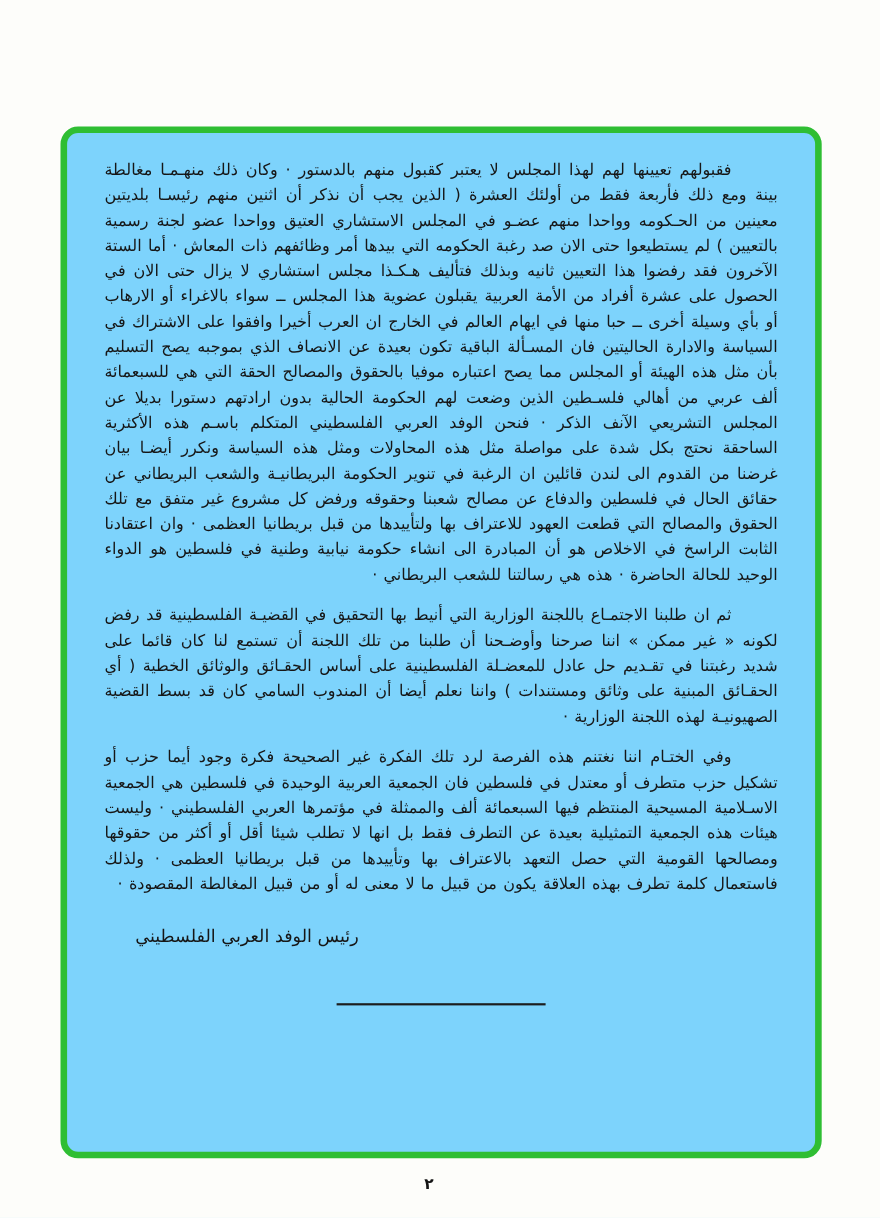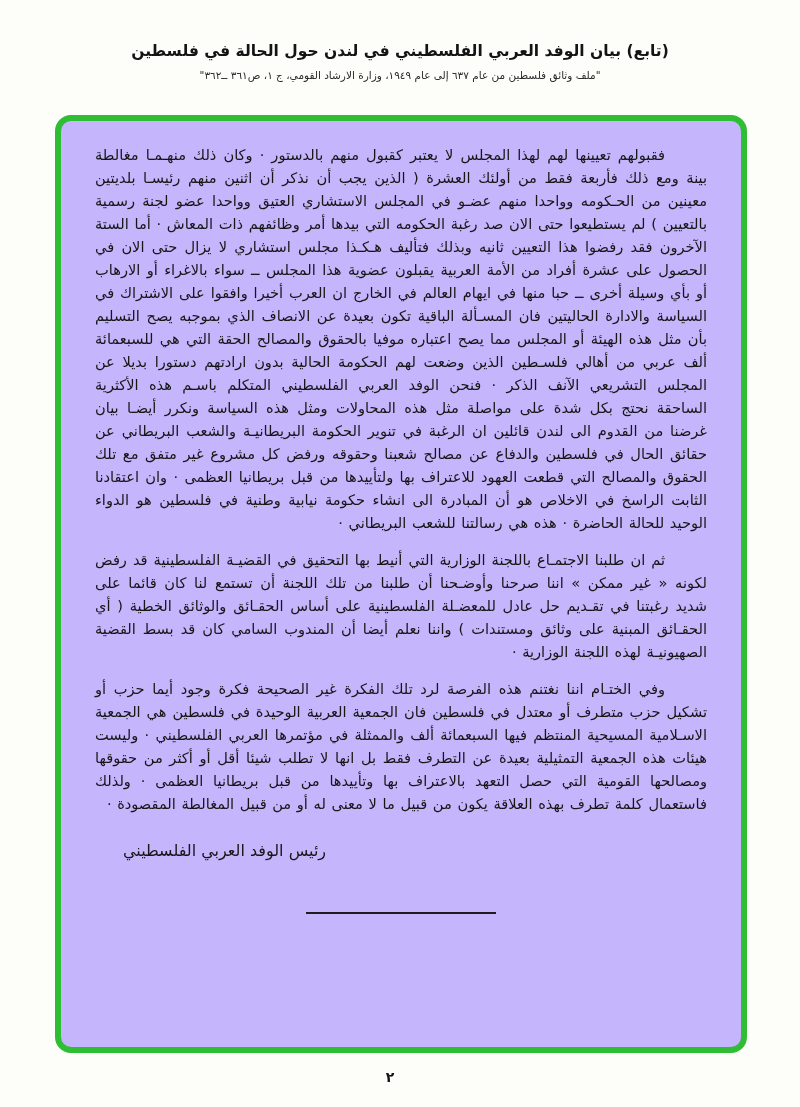--- a/index.html
+++ b/index.html
@@ -39,21 +39,21 @@
 
   
   .doc-frame {
     position: absolute;
     left: 55px;
     top: 115px;
     width: 692px;
     height: 938px;
     border: 6px solid #2fbe33;
     border-radius: 16px;
-    background: #c4b5fd;
+    background: #7dd3fc;
     padding: 22px 34px 0 34px;
   }
 
   
   .doc-body {
     direction: rtl;
     text-align: justify;
     font-size: 14.6px;
     line-height: 23px;
     color: #161616;
@@ -90,24 +90,20 @@
     font-size: 14px;
     font-weight: bold;
     color: #141414;
   }
 </style>
 </head>
 <body>
 
 <div class="page">
 
-  <div class="doc-header">
-    <div class="doc-title">(تابع) بيان الوفد العربي الفلسطيني في لندن حول الحالة في فلسطين</div>
-    <div class="doc-source">"ملف وثائق فلسطين من عام ٦٣٧ إلى عام ١٩٤٩، وزارة الارشاد القومي، ج ١، ص٣٦١ ــ٣٦٢"</div>
-  </div>
 
   <div class="doc-frame">
     <div class="doc-body">
       <p>فقبولهم تعيينها لهم لهذا المجلس لا يعتبر كقبول منهم بالدستور · وكان ذلك منهـمـا مغالطة بينة ومع ذلك فأربعة فقط من أولئك العشرة ( الذين يجب أن نذكر أن اثنين منهم رئيسـا بلديتين معينين من الحـكومه وواحدا منهم عضـو في المجلس الاستشاري العتيق وواحدا عضو لجنة رسمية بالتعيين ) لم يستطيعوا حتى الان صد رغبة الحكومه التي بيدها أمر وظائفهم ذات المعاش · أما الستة الآخرون فقد رفضوا هذا التعيين ثانيه وبذلك فتأليف هـكـذا مجلس استشاري لا يزال حتى الان في الحصول على عشرة أفراد من الأمة العربية يقبلون عضوية هذا المجلس ــ سواء بالاغراء أو الارهاب أو بأي وسيلة أخرى ــ حبا منها في ايهام العالم في الخارج ان العرب أخيرا وافقوا على الاشتراك في السياسة والادارة الحاليتين فان المسـألة الباقية تكون بعيدة عن الانصاف الذي بموجبه يصح التسليم بأن مثل هذه الهيئة أو المجلس مما يصح اعتباره موفيا بالحقوق والمصالح الحقة التي هي للسبعمائة ألف عربي من أهالي فلسـطين الذين وضعت لهم الحكومة الحالية بدون ارادتهم دستورا بديلا عن المجلس التشريعي الآنف الذكر · فنحن الوفد العربي الفلسطيني المتكلم باسـم هذه الأكثرية الساحقة نحتج بكل شدة على مواصلة مثل هذه المحاولات ومثل هذه السياسة ونكرر أيضـا بيان غرضنا من القدوم الى لندن قائلين ان الرغبة في تنوير الحكومة البريطانيـة والشعب البريطاني عن حقائق الحال في فلسطين والدفاع عن مصالح شعبنا وحقوقه ورفض كل مشروع غير متفق مع تلك الحقوق والمصالح التي قطعت العهود للاعتراف بها ولتأييدها من قبل بريطانيا العظمى · وان اعتقادنا الثابت الراسخ في الاخلاص هو أن المبادرة الى انشاء حكومة نيابية وطنية في فلسطين هو الدواء الوحيد للحالة الحاضرة · هذه هي رسالتنا للشعب البريطاني ·</p>
       <p>ثم ان طلبنا الاجتمـاع باللجنة الوزارية التي أنيط بها التحقيق في القضيـة الفلسطينية قد رفض لكونه « غير ممكن » اننا صرحنا وأوضـحنا أن طلبنا من تلك اللجنة أن تستمع لنا كان قائما على شديد رغبتنا في تقـديم حل عادل للمعضـلة الفلسطينية على أساس الحقـائق والوثائق الخطية ( أي الحقـائق المبنية على وثائق ومستندات ) واننا نعلم أيضا أن المندوب السامي كان قد بسط القضية الصهيونيـة لهذه اللجنة الوزارية ·</p>
       <p>وفي الختـام اننا نغتنم هذه الفرصة لرد تلك الفكرة غير الصحيحة فكرة وجود أيما حزب أو تشكيل حزب متطرف أو معتدل في فلسطين فان الجمعية العربية الوحيدة في فلسطين هي الجمعية الاسـلامية المسيحية المنتظم فيها السبعمائة ألف والممثلة في مؤتمرها العربي الفلسطيني · وليست هيئات هذه الجمعية التمثيلية بعيدة عن التطرف فقط بل انها لا تطلب شيئا أقل أو أكثر من حقوقها ومصالحها القومية التي حصل التعهد بالاعتراف بها وتأييدها من قبل بريطانيا العظمى · ولذلك فاستعمال كلمة تطرف بهذه العلاقة يكون من قبيل ما لا معنى له أو من قبيل المغالطة المقصودة ·</p>
     </div>
 
     <div class="signature">رئيس الوفد العربي الفلسطيني</div>
 

